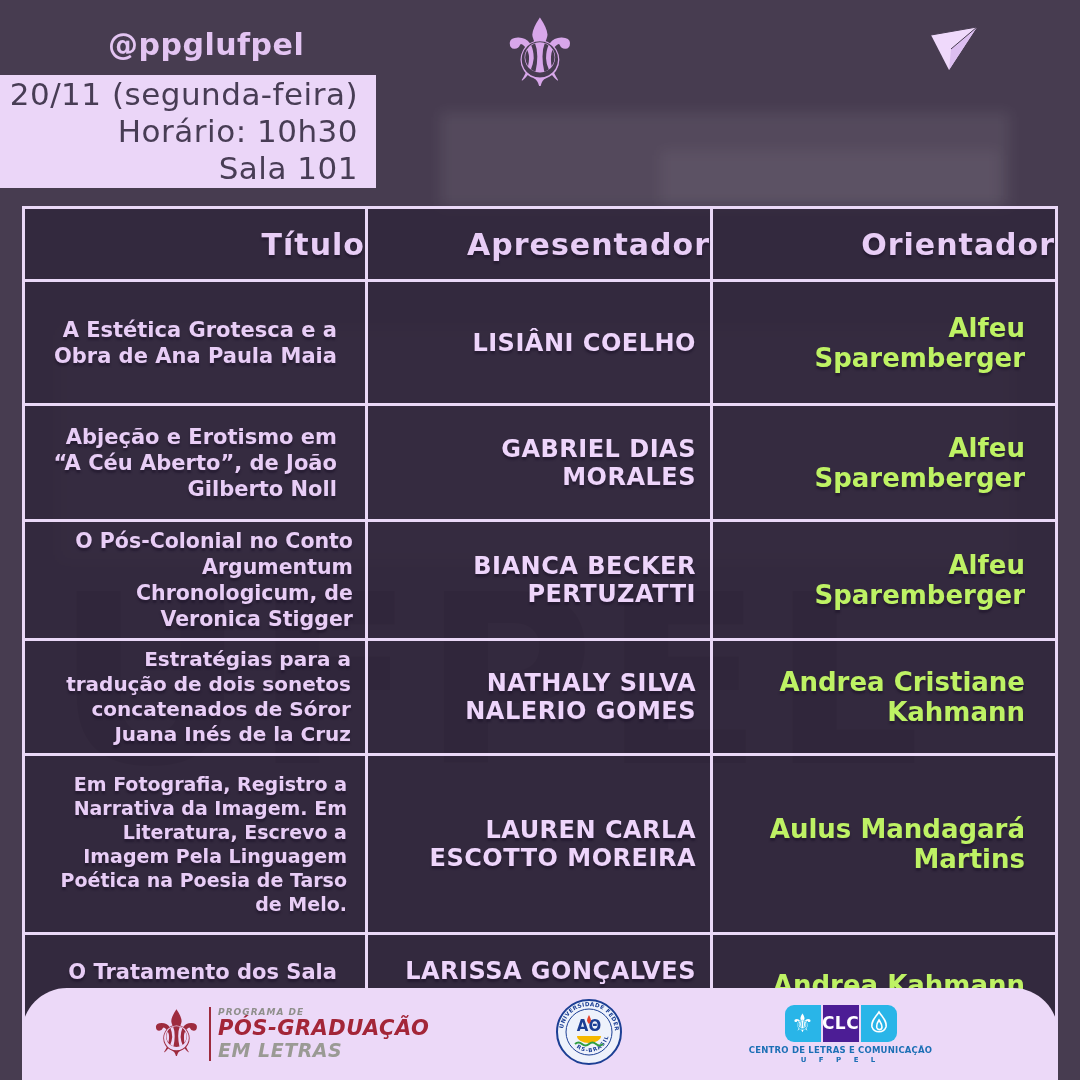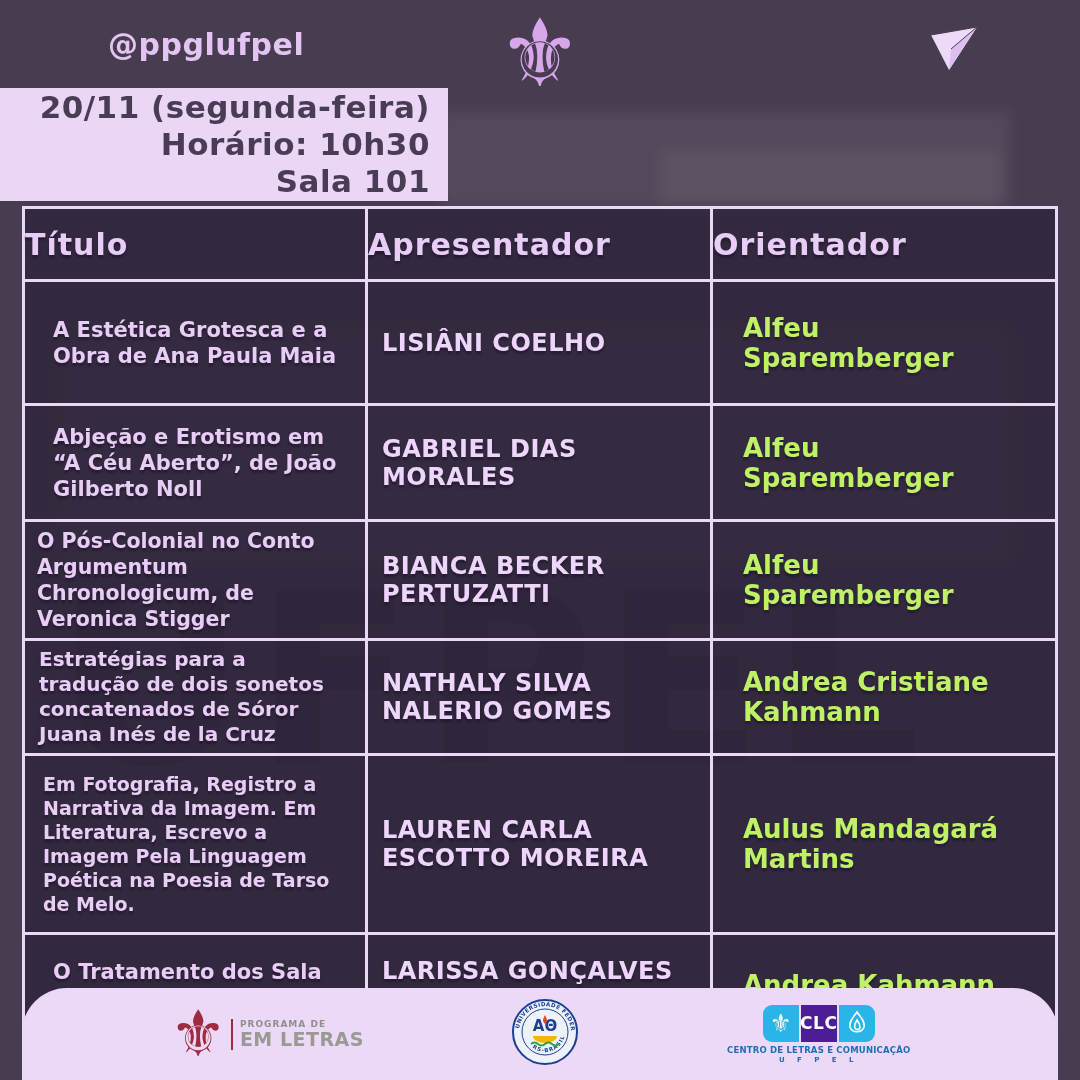--- a/index.html
+++ b/index.html
@@ -25,35 +25,35 @@
     position:absolute; left:108px; top:27px;
     font-size:30px; font-weight:700; color:#e3c4f2; letter-spacing:0.5px;
   }
   .fleur-top {
     position:absolute; left:0; right:0; top:2px; text-align:center;
     font-size:94px; line-height:104px; color:#d8a7ea;
   }
   .send-icon { position:absolute; left:930px; top:26px; }
   
   .banner {
-    position:absolute; left:0; top:75px; width:448px; height:113px;
+    position:absolute; left:0; top:75px; width:376px; height:113px;
     background:#ebd6f8; color:#483d55;
     display:flex; flex-direction:column; justify-content:center;
     text-align:right; padding-right:18px;
-    font-weight:700; font-size:31px; line-height:37px; letter-spacing:0.5px;margin-top:13px;
+    font-weight:400; font-size:31px; line-height:37px; letter-spacing:0.5px;
   }
   
   .sched {
     position:absolute; left:22px; top:206px; width:1036px;
     border-collapse:collapse; table-layout:fixed;
   }
   .sched th, .sched td {
     border:3px solid #ead8f7;
     background:rgba(44,34,56,0.72);
-    text-align:left; vertical-align:middle;
+    text-align:right; vertical-align:middle;
     text-shadow:0 3px 2px rgba(28,18,40,0.55);
   }
   .sched th { height:73px; font-size:30px; font-weight:700; color:#e8cdf6; letter-spacing:1px; }
   .sched td.titulo { font-size:21px; font-weight:700; line-height:26px; padding:6px 28px; color:#e8cdf6; }
   .sched td.apresentador { font-size:24px; font-weight:800; letter-spacing:0.5px; padding:0 14px; color:#eed5fb; }
   .sched td.orientador { font-size:26px; font-weight:700; padding:0 30px; color:#bef264; }
   tr.r1 td { height:124px; }
   tr.r2 td { height:116px; }
   tr.r3 td { height:110px; }
   tr.r3 td.titulo { font-size:20.5px; padding:6px 12px; }
@@ -63,21 +63,21 @@
   tr.r5 td.titulo { font-size:19px; line-height:24px; padding:16px 18px; }
   tr.r6 td { height:103px; }
   
   .footer {
     position:absolute; left:22px; top:988px; width:1036px; height:92px;
     background:#ecd9f8; border-radius:45px 45px 0 0;
     display:flex; align-items:center; justify-content:space-evenly;
   }
   .ppg-logo { display:flex; align-items:center; }
   .ppg-fleur { font-size:64px; line-height:64px; color:#9e2b3e; margin-right:4px; }
-  .ppg-text { display:flex; flex-direction:column; border-left:2px solid #9e2b3e; padding-left:7px; }
+  .ppg-text { display:flex; flex-direction:column; border-left:2px solid #9e2b3e; padding-left:7px;font-style:italic; }
   .ppg-l1 { font-size:9px; font-weight:700; color:#8f8f8b; letter-spacing:1px; }
   .ppg-l2 { font-size:21px; font-weight:800; color:#a32638; letter-spacing:0.5px; line-height:23px; }
   .ppg-l3 { font-size:19px; font-weight:800; color:#9a9a94; letter-spacing:0.5px; line-height:21px; }
   .clc-logo { display:flex; flex-direction:column; align-items:center; }
   .clc-blocks { display:flex; gap:2px; }
   .clc-block {
     width:36px; height:37px; display:flex; align-items:center; justify-content:center;
     background:#29b5e8; color:#fff;
   }
   .clc-block.left  { border-radius:9px 0 0 9px; font-size:25px; }
@@ -157,20 +157,21 @@
     </tr>
   </tbody>
 </table>
 
 <div class="footer">
 
   <div class="ppg-logo">
     <span class="ppg-fleur">⚜</span>
     <span class="ppg-text">
       <span class="ppg-l1">PROGRAMA DE</span>
+      <span class="ppg-l2">PÓS-GRADUAÇÃO</span>
       <span class="ppg-l3">EM LETRAS</span>
     </span>
   </div>
 
   <div>
     <svg width="68" height="68" viewBox="0 0 68 68">
       <circle cx="34" cy="34" r="32" fill="#eef2fb" stroke="#1c3f94" stroke-width="2"></circle>
       <circle cx="34" cy="34" r="23" fill="none" stroke="#1c3f94" stroke-width="1"></circle>
       <defs>
         <path id="arcTop" d="M 8,34 A 26,26 0 1 1 60,34"></path>

